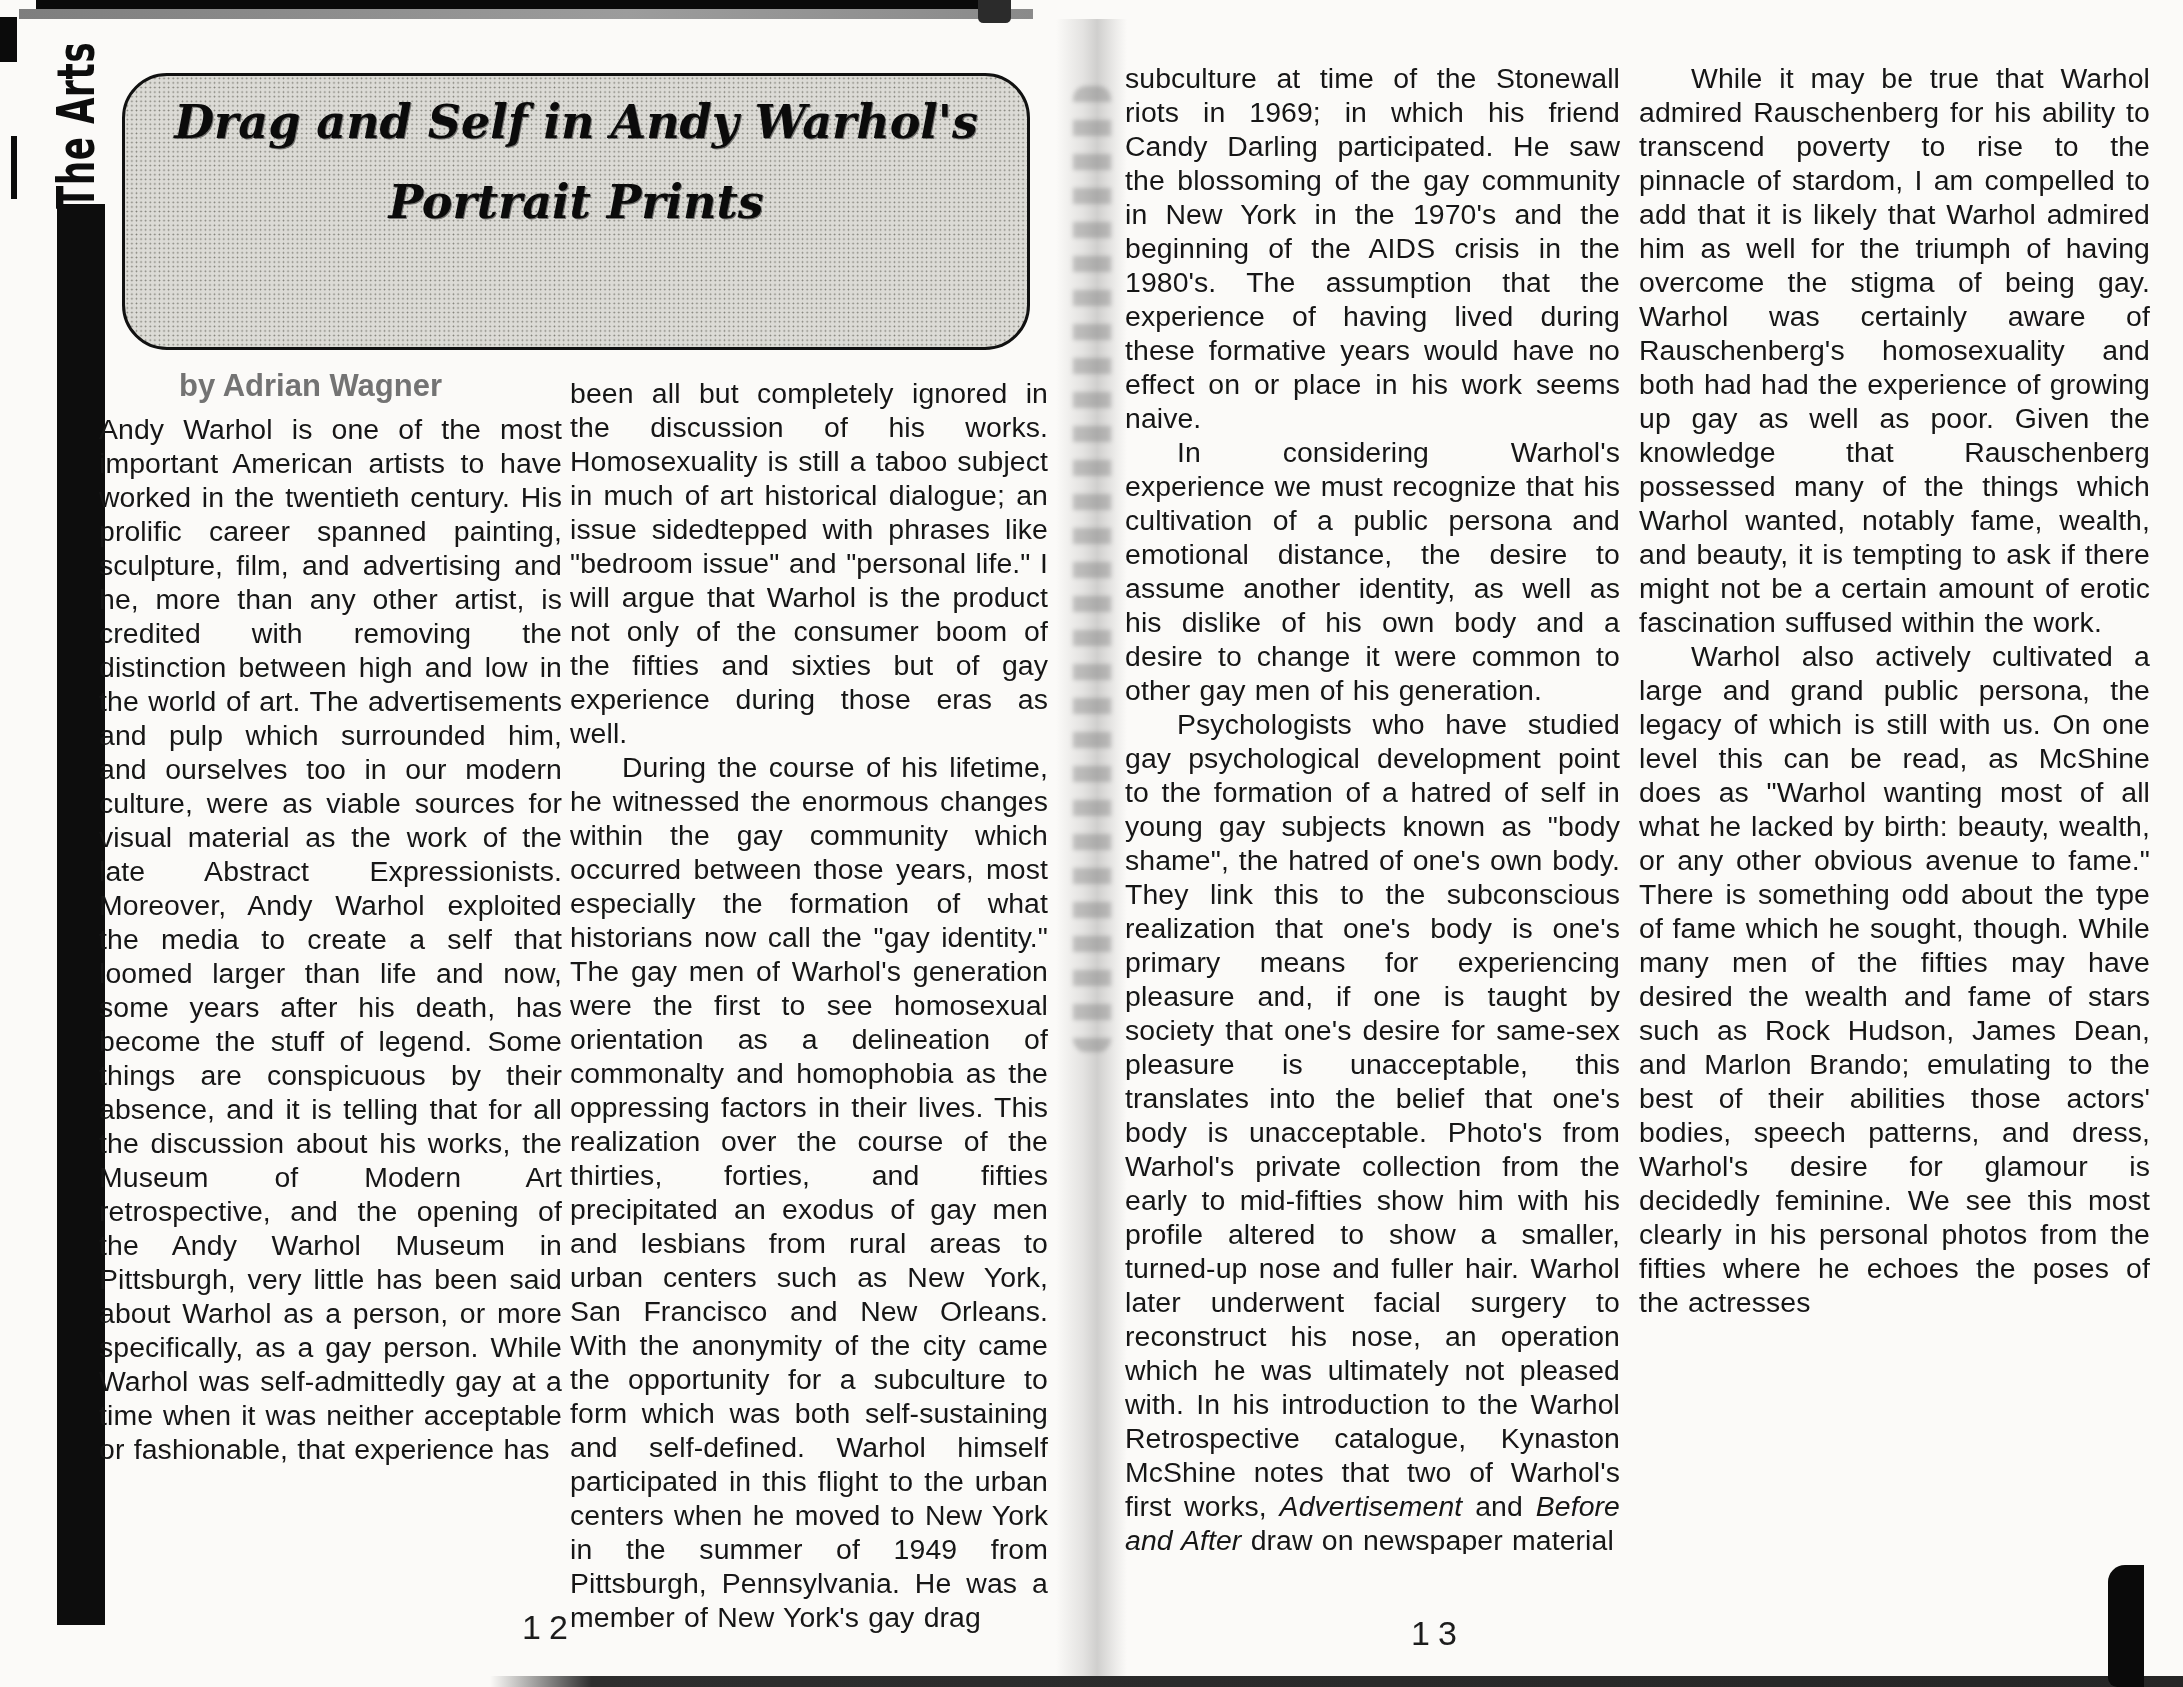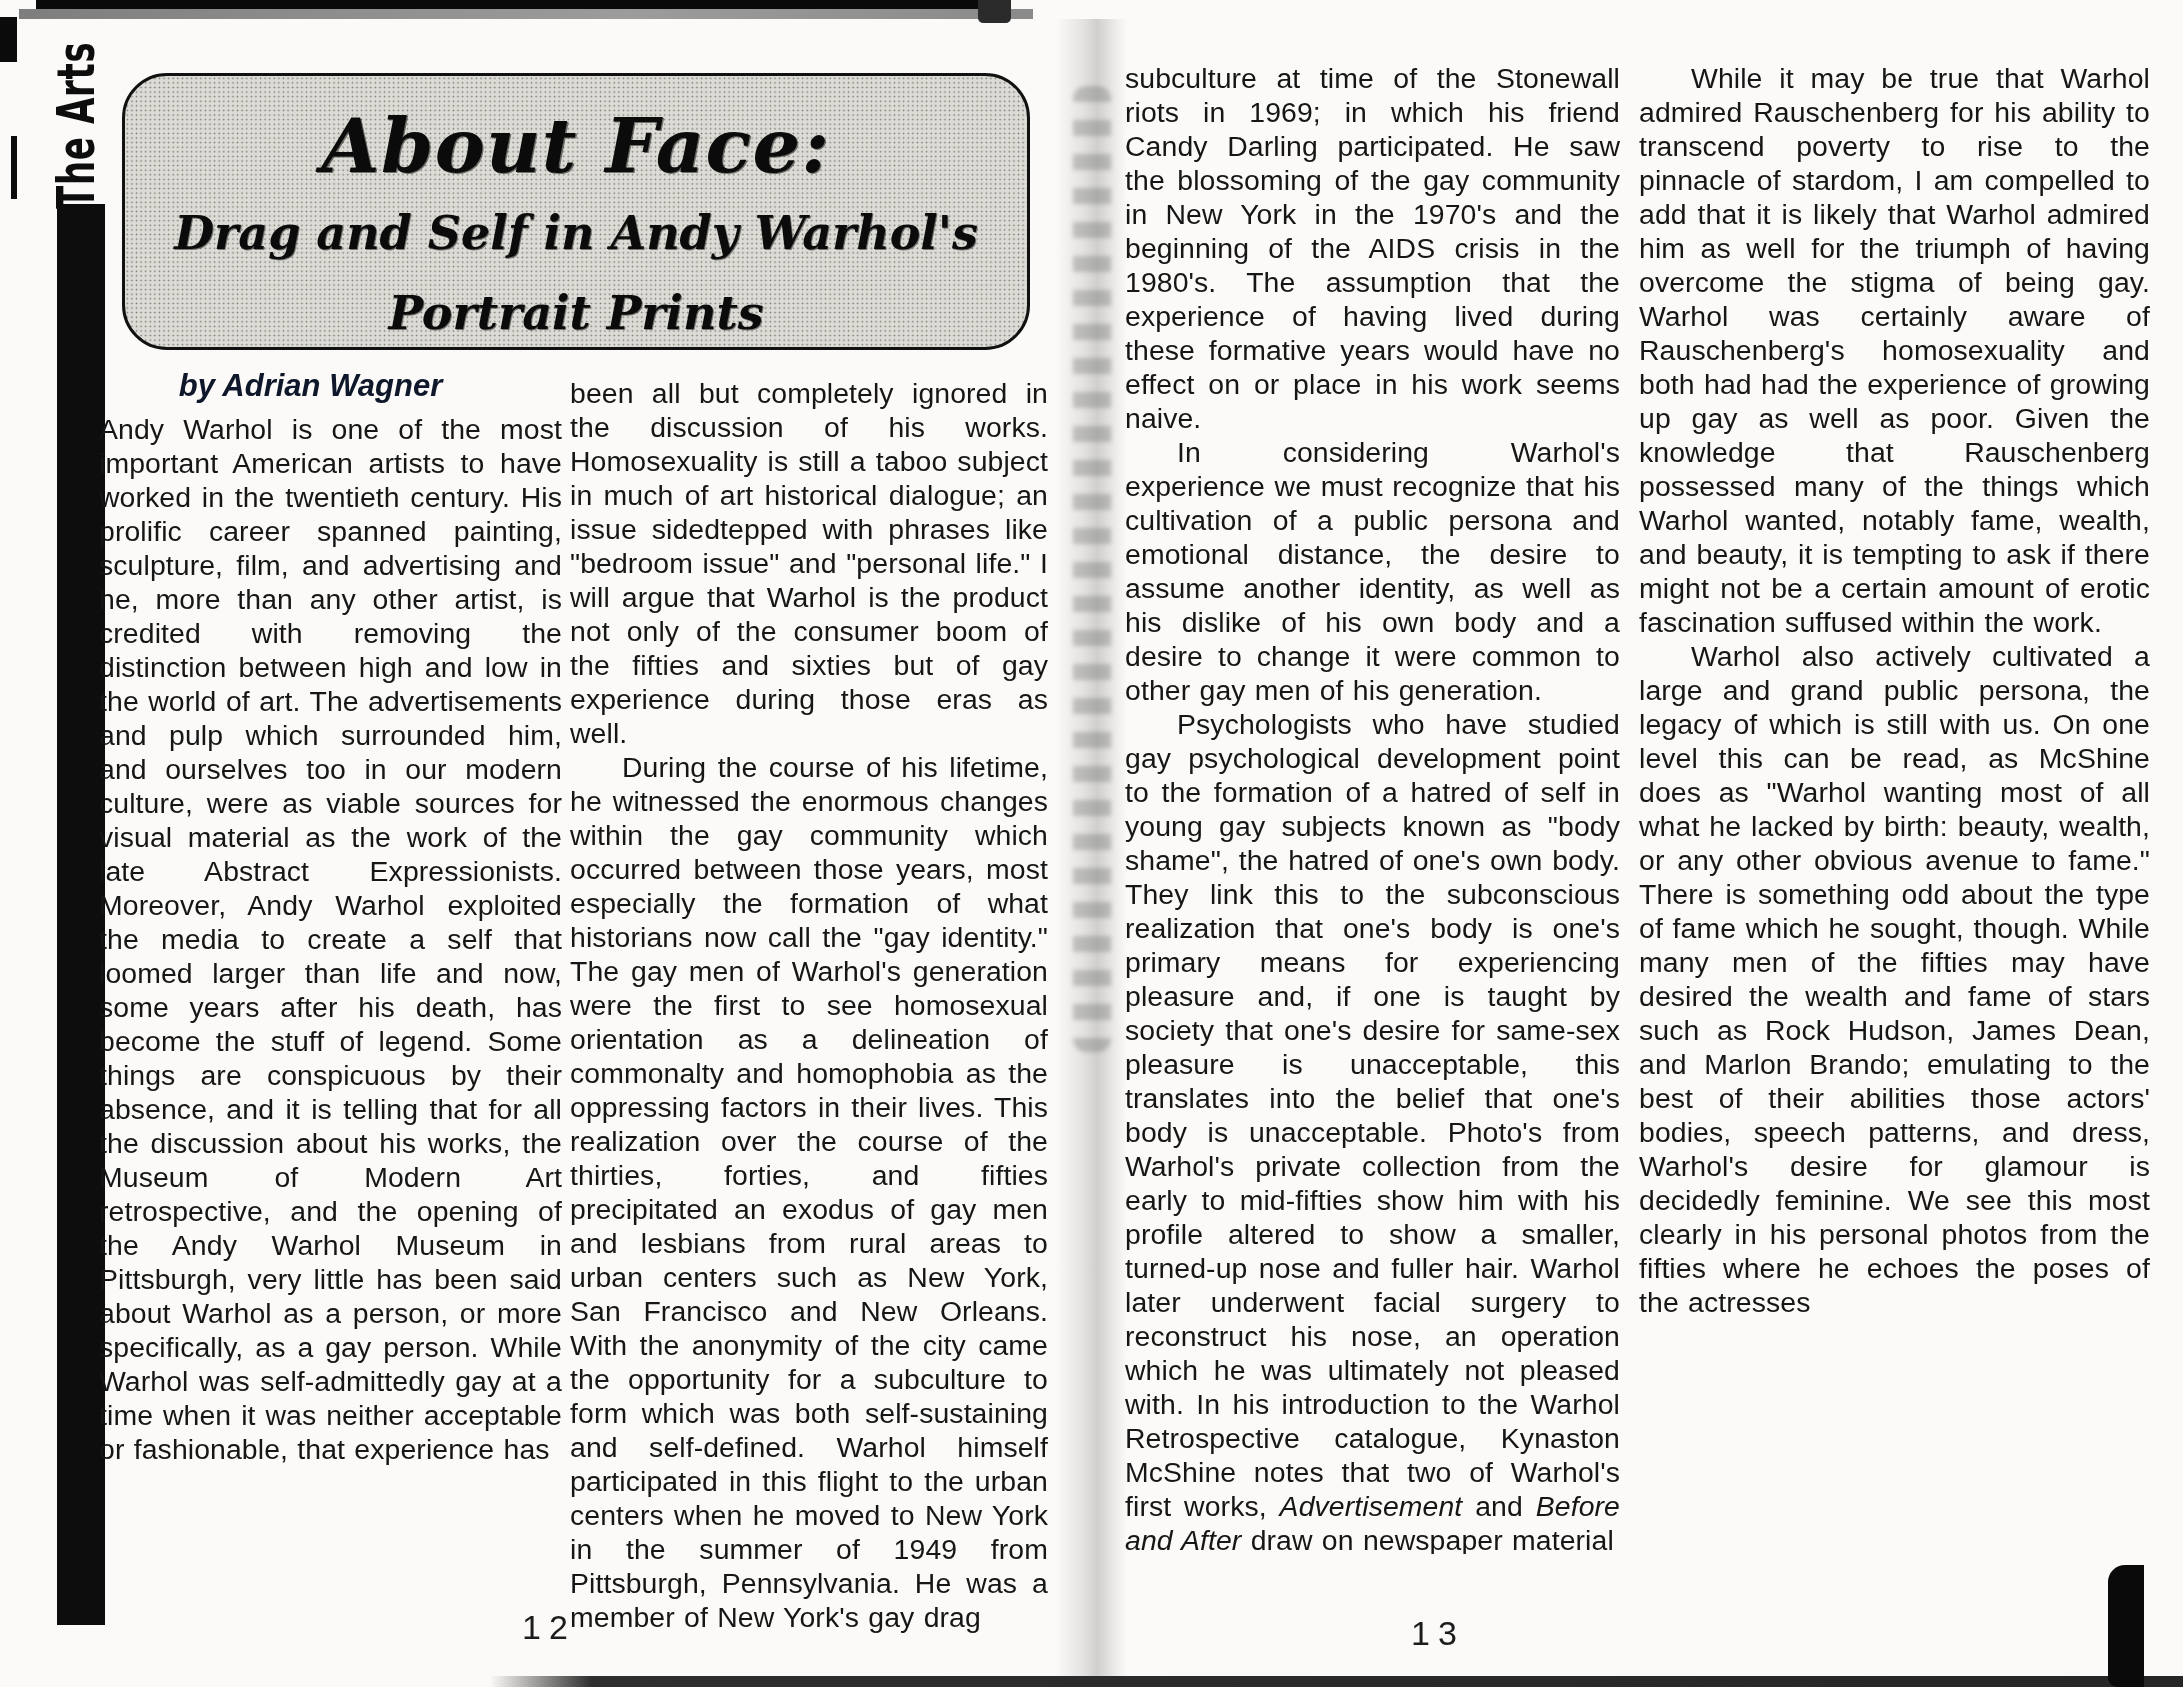--- a/index.html
+++ b/index.html
@@ -41,21 +41,21 @@
     text-align:center;
     font-family:"DejaVu Serif", serif;font-style:italic;font-weight:bold;color:#0b0b0b;}
   .title-line1{padding-top:29px;font-size:75px;line-height:82px;letter-spacing:1.3px;
     text-shadow:1.3px 1.3px 0 rgba(20,20,20,0.55);}
   .title-line2{padding-top:20px;font-size:46px;line-height:53px;
     text-shadow:1px 1px 0 rgba(20,20,20,0.5);}
   .title-line3{padding-top:26.5px;font-size:46px;line-height:53px;
     text-shadow:1px 1px 0 rgba(20,20,20,0.5);}
   
   .byline{left:99px;top:368px;width:423px;text-align:center;
-    font-size:31px;font-weight:bold;font-style:italic;color:#0f172a;}
+    font-size:31px;font-weight:bold;color:#737373;}
   
   .col{font-size:28.4px;line-height:34px;text-align:justify;word-spacing:1.3px;
     letter-spacing:0.1px;overflow:hidden;}
   .col p{margin:0;}
   .col p.indent{text-indent:52px;}
   .col em{font-style:italic;margin-top:10px;}
   .p12c1{left:99px;top:412px;width:463px;height:1199px;}
   .p12c2{left:570px;top:376px;width:478px;height:1257px;}
   .p13c1{left:1125px;top:61px;width:495px;height:1493px;}
   .p13c2{left:1639px;top:61px;width:511px;height:1493px;}
@@ -75,21 +75,20 @@
 <div class="abs gutter"></div>
 <div class="abs gutter-bleed"></div>
 <div class="abs bottom-strip"></div>
 <div class="abs corner-blob"></div>
 
 <div>
   <div class="abs arts-label">The Arts</div>
   <div class="abs left-black-bar"></div>
 
   <div class="abs title-box">
-    <div class="title-line1">About Face:</div>
     <div class="title-line2">Drag and Self in Andy Warhol's</div>
     <div class="title-line3">Portrait Prints</div>
   </div>
 
   <div class="abs byline">by Adrian Wagner</div>
 
   <div class="abs col p12c1">
       <p class=""><span>Andy Warhol is one of the most important American artists to have worked in the twentieth century.  His prolific career spanned painting, sculpture, film, and advertising and he, more than any other artist, is credited with removing the distinction between high and low in the world of art.  The advertisements and pulp which surrounded him, and ourselves too in our modern culture, were as viable sources for visual material as the work of the late Abstract Expressionists. Moreover, Andy Warhol exploited the media to create a self that loomed larger than life and now, some years after his death, has become the stuff of legend.  Some things are conspicuous by their absence, and it is telling that for all the discussion about his works, the Museum of Modern Art retrospective, and the opening of the Andy Warhol Museum in Pittsburgh, very little has been said about Warhol as a person, or more specifically, as a gay person.  While Warhol was self-admittedly gay at a time when it was neither acceptable or fashionable, that experience has</span></p>
     </div>
   <div class="abs col p12c2">

